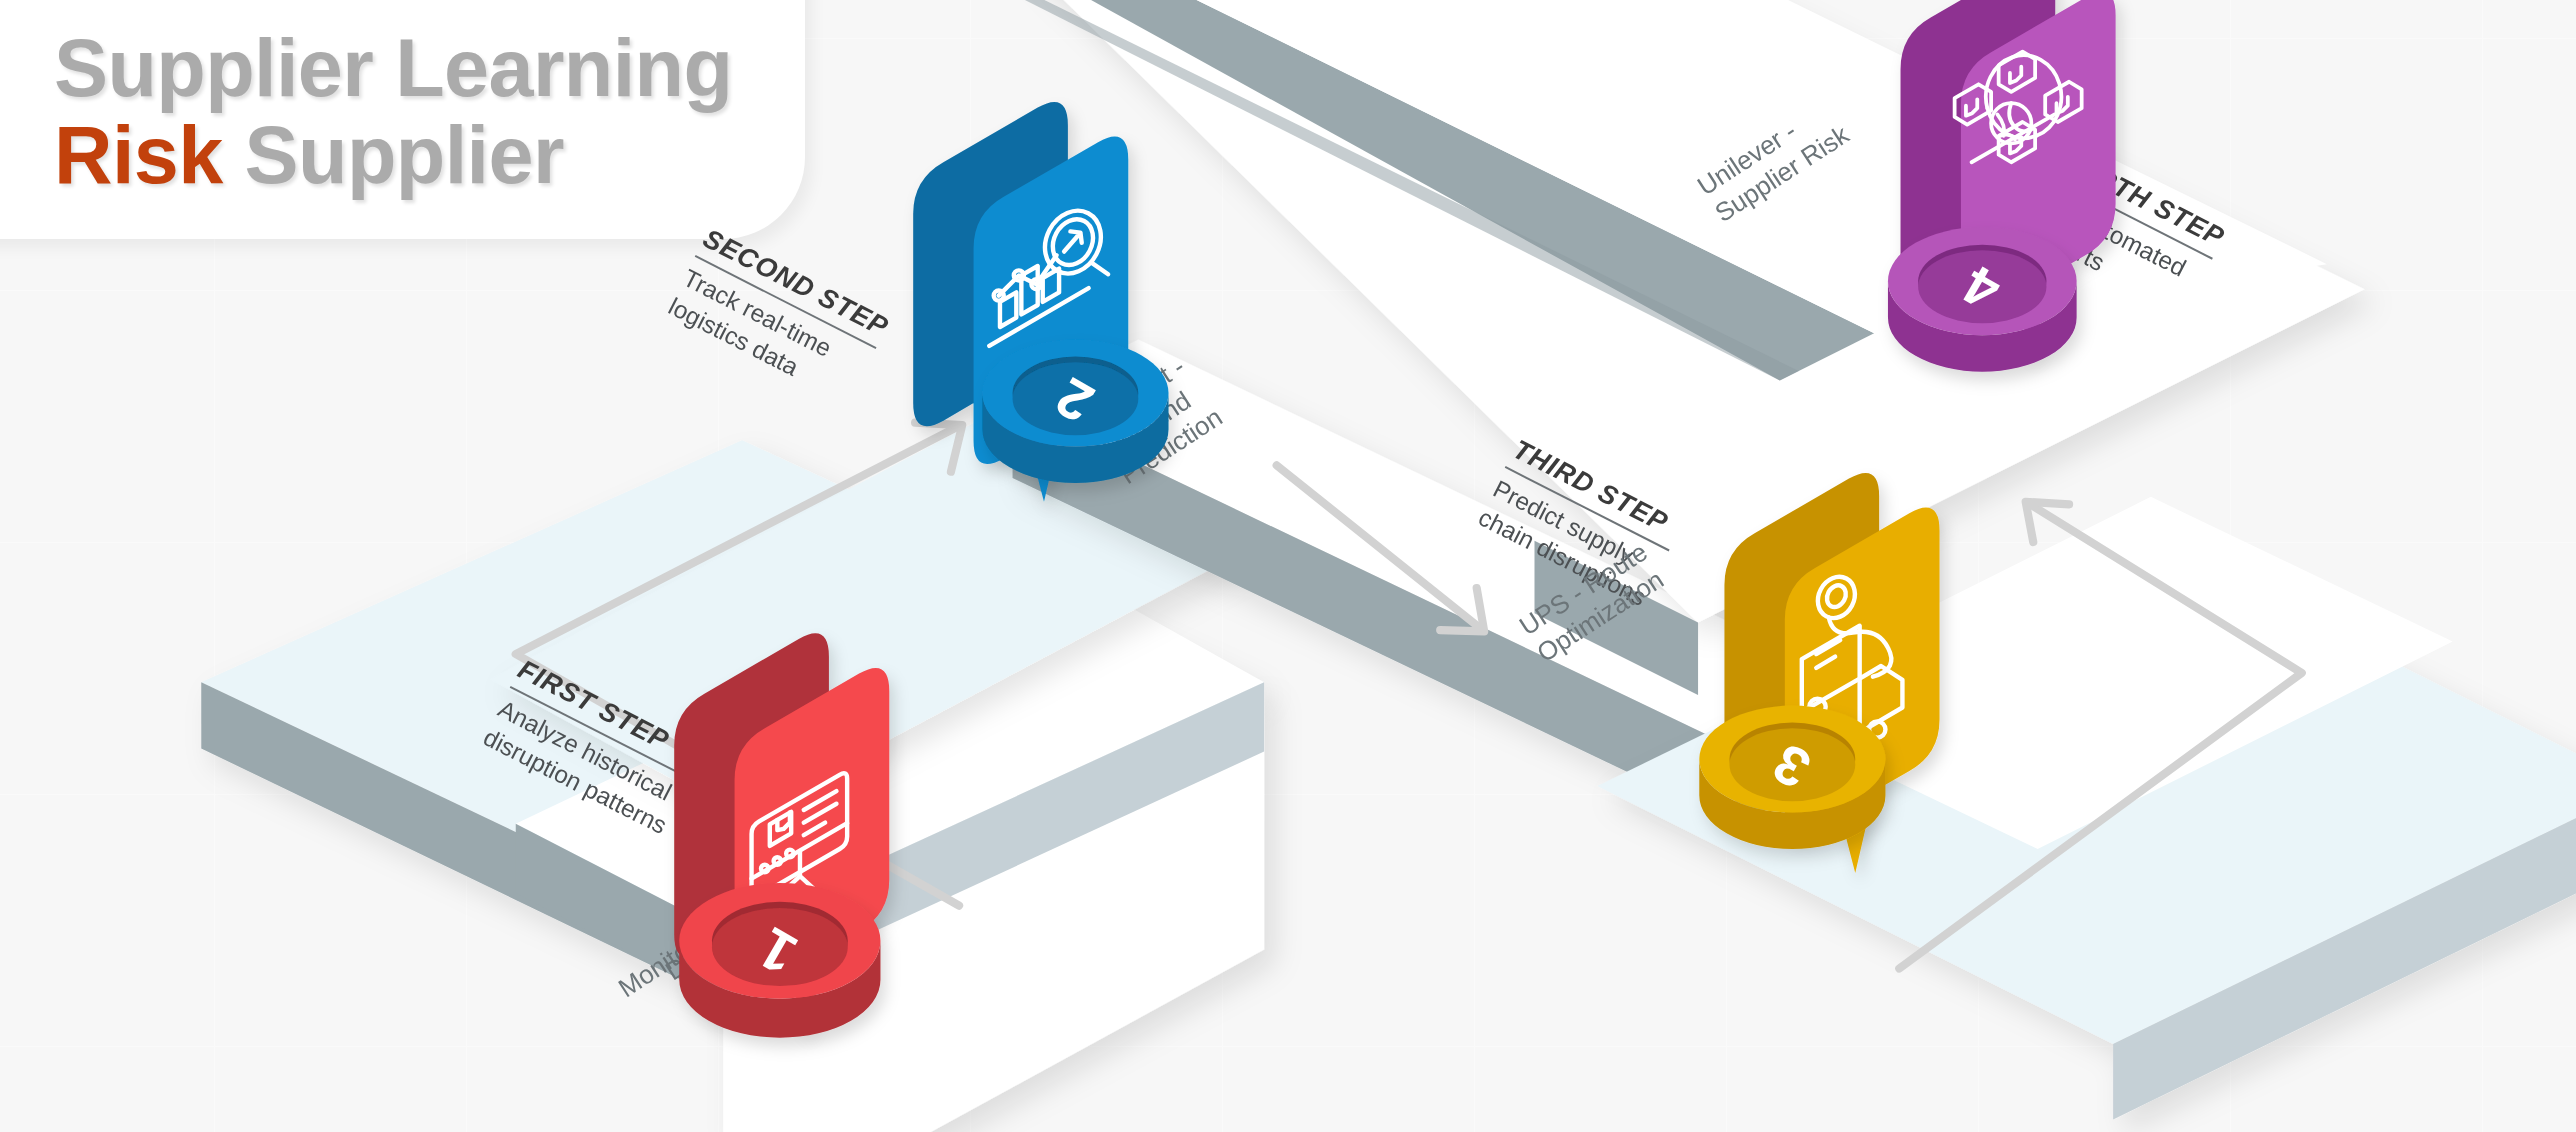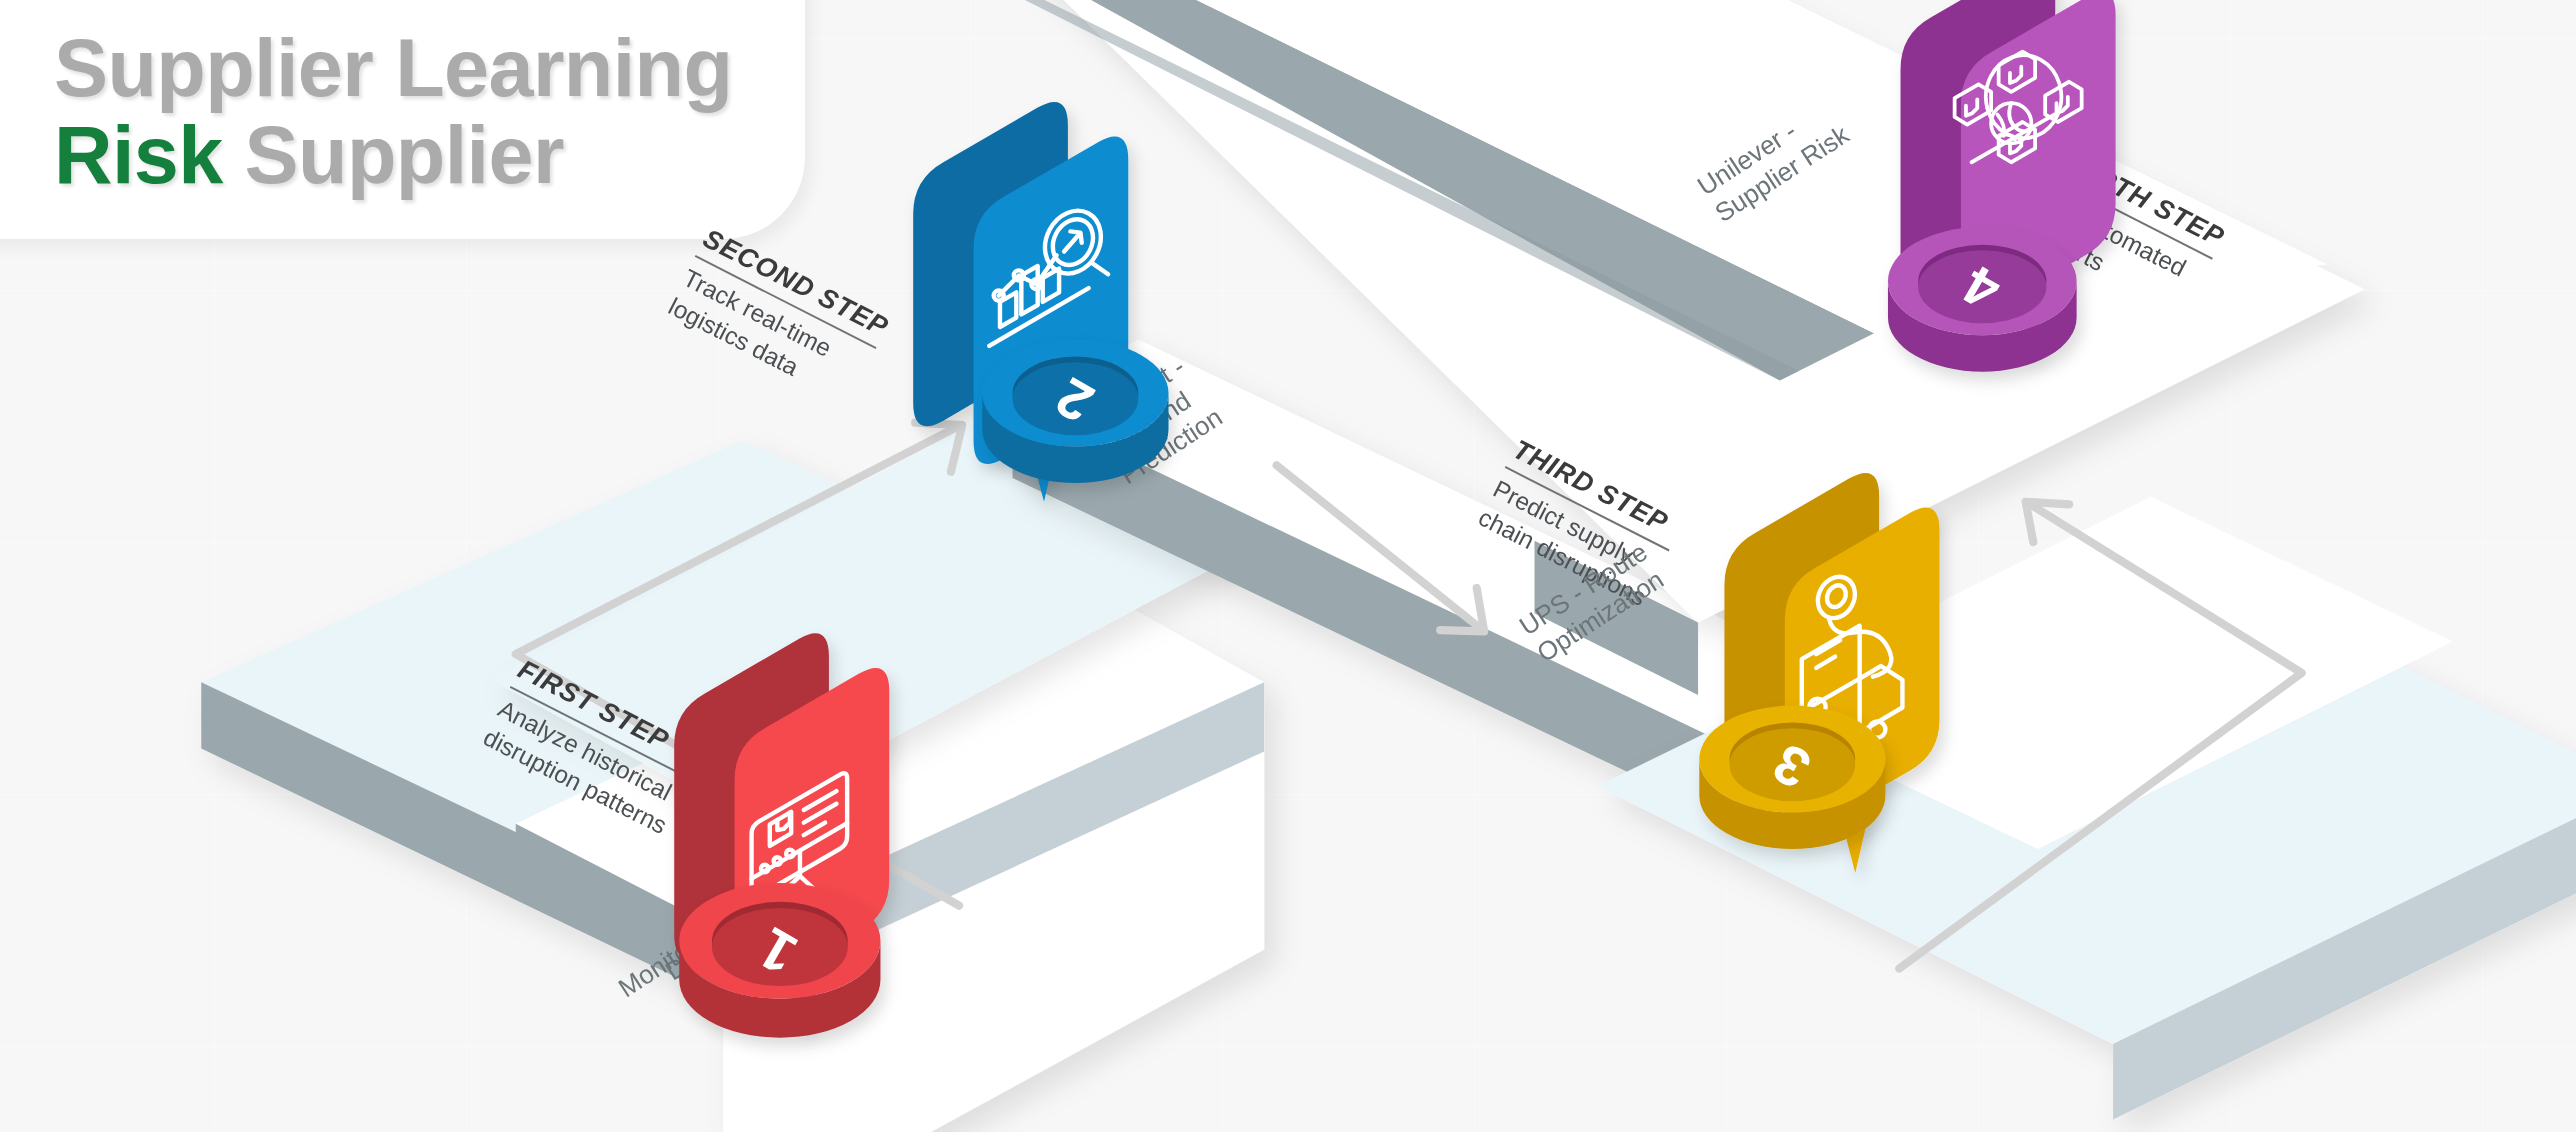--- a/index.html
+++ b/index.html
@@ -37,21 +37,21 @@
     z-index:40;
   }
   .title-inner{
     position:absolute;left:79px;top:63px;
   }
   .title-line{
     font-size:81px;font-weight:bold;letter-spacing:-0.6px;line-height:1.08;
     color:#ababab;white-space:nowrap;
     text-shadow:2.5px 3.1px 3.8px rgba(0,0,0,0.12);
   }
-  .title-line .accent{color:#15803d;}
+  .title-line .accent{color:#c2410c;}
 
   
   .steplabel{
     position:absolute;z-index:60;white-space:nowrap;
     transform-origin:left top;
   }
   .steplabel .hdr{
     font-size:27px;font-weight:bold;font-style:italic;letter-spacing:0.9px;
     color:#3b3b3b;
   }

